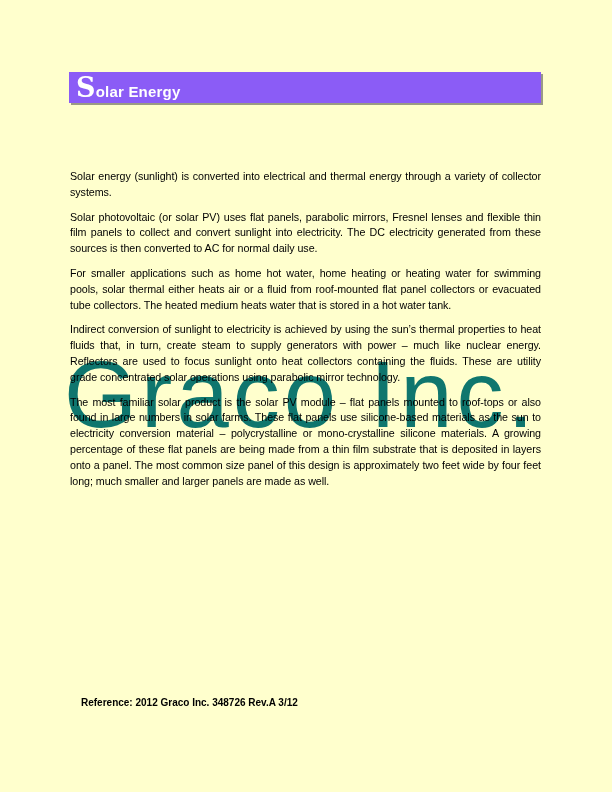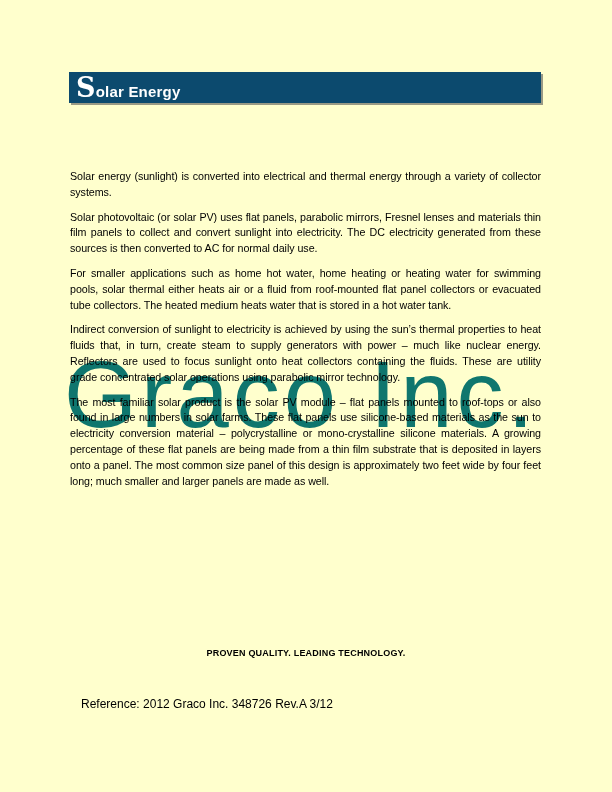--- a/index.html
+++ b/index.html
@@ -14,21 +14,21 @@
     overflow: hidden;
     font-family: "Liberation Sans", sans-serif;
     color: #000;
   }
   .header-bar {
     position: absolute;
     left: 69px;
     top: 72px;
     width: 472px;
     height: 31px;
-    background: #0c4a6e;
+    background: #8b5cf6;
     box-shadow: 2px 2px 0 #9a9a85;
   }
   .header-title {
     color: #ffffff;
     font-weight: bold;
     font-size: 15px;
     line-height: 31px;
     padding-left: 7px;
     letter-spacing: 0.2px;
   }
@@ -71,42 +71,41 @@
     text-align: center;
     font-size: 9px;
     font-weight: bold;
     letter-spacing: 0.2px;
     z-index: 1;
   }
   .reference {
     position: absolute;
     left: 70px;
     top: 697px;
-    font-size: 12px;
-    font-weight: normal;
+    font-size: 10px;
+    font-weight: bold;
     z-index: 1;
     padding-left: 11px;
   }
 </style>
 </head>
 <body>
 
 <div class="page">
 
   <div class="watermark">Graco Inc.</div>
 
   <div class="header-bar">
     <div class="header-title">Solar Energy</div>
   </div>
 
   <div class="content">
     <p>Solar energy (sunlight) is converted into electrical and thermal energy through a variety of collector systems.</p>
-    <p>Solar photovoltaic (or solar PV) uses flat panels, parabolic mirrors, Fresnel lenses and materials thin film panels to collect and convert sunlight into electricity. The DC electricity generated from these sources is then converted to AC for normal daily use.</p>
+    <p>Solar photovoltaic (or solar PV) uses flat panels, parabolic mirrors, Fresnel lenses and flexible thin film panels to collect and convert sunlight into electricity. The DC electricity generated from these sources is then converted to AC for normal daily use.</p>
     <p>For smaller applications such as home hot water, home heating or heating water for swimming pools, solar thermal either heats air or a fluid from roof-mounted flat panel collectors or evacuated tube collectors. The heated medium heats water that is stored in a hot water tank.</p>
     <p>Indirect conversion of sunlight to electricity is achieved by using the sun’s thermal properties to heat fluids that, in turn, create steam to supply generators with power – much like nuclear energy. Reflectors are used to focus sunlight onto heat collectors containing the fluids. These are utility grade concentrated solar operations using parabolic mirror technology.</p>
     <p>The most familiar solar product is the solar PV module – flat panels mounted to roof-tops or also found in large numbers in solar farms. These flat panels use silicone-based materials as the sun to electricity conversion material – polycrystalline or mono-crystalline silicone materials. A growing percentage of these flat panels are being made from a thin film substrate that is deposited in layers onto a panel. The most common size panel of this design is approximately two feet wide by four feet long; much smaller and larger panels are made as well.</p>
   </div>
 
-  <div class="tagline">PROVEN QUALITY. LEADING TECHNOLOGY.</div>
 
   <div class="reference">Reference: 2012 Graco Inc. 348726 Rev.A 3/12</div>
 
 </div>
 
 </body></html>

